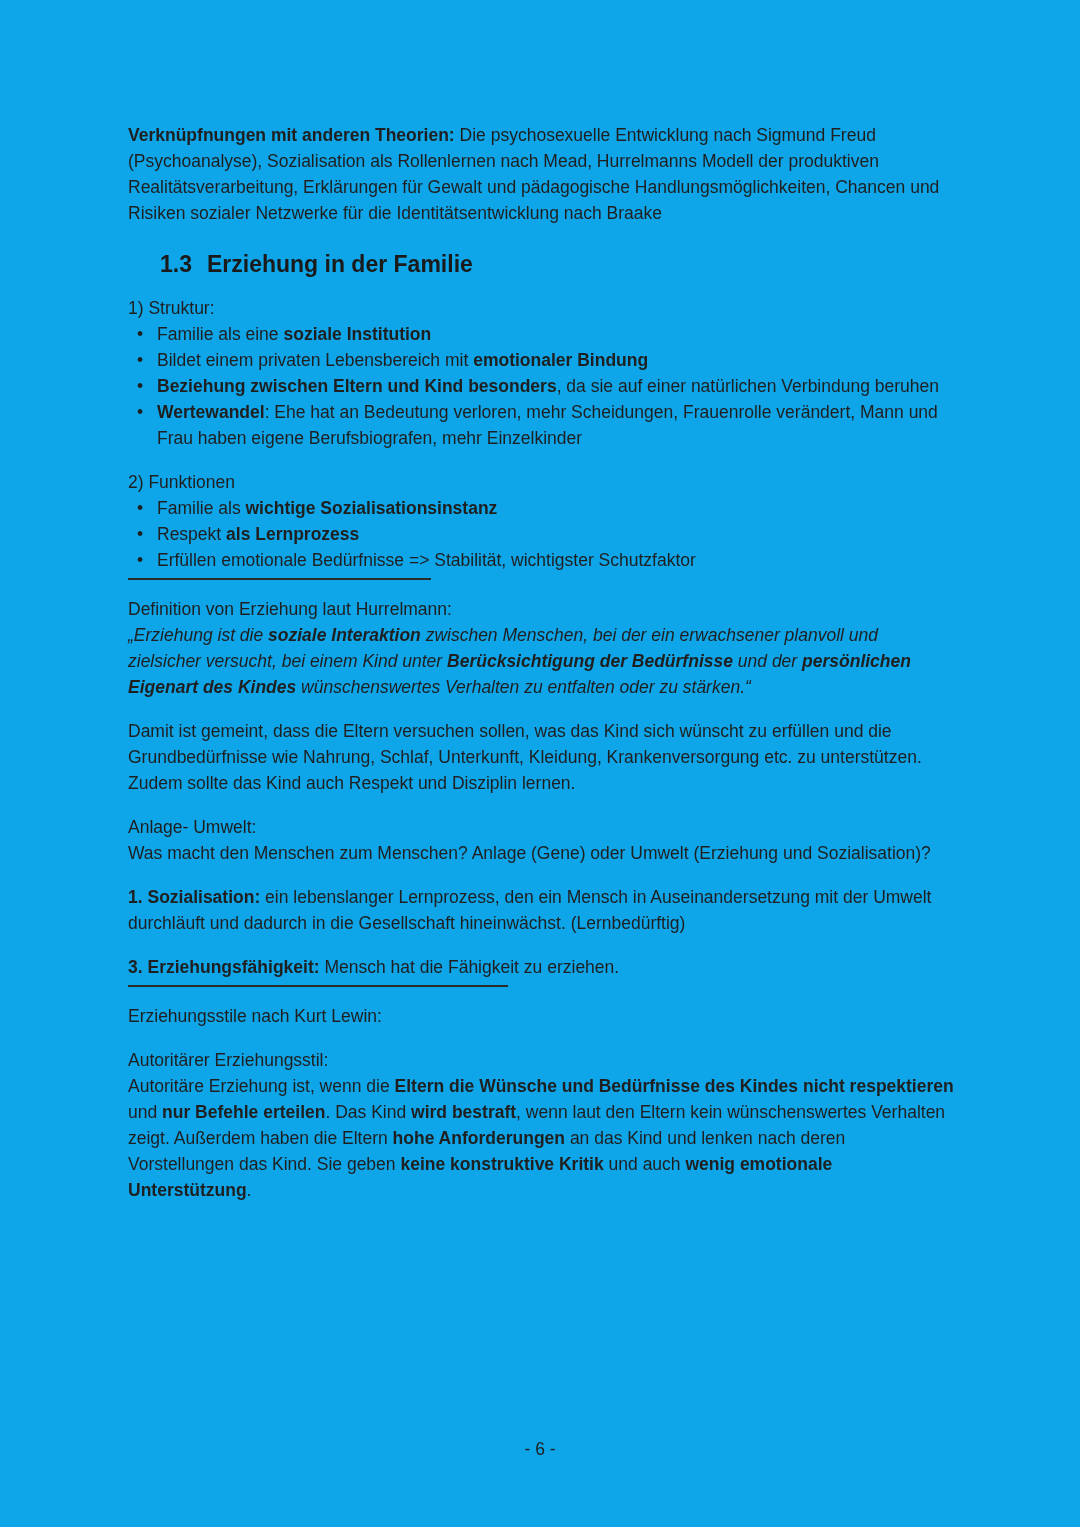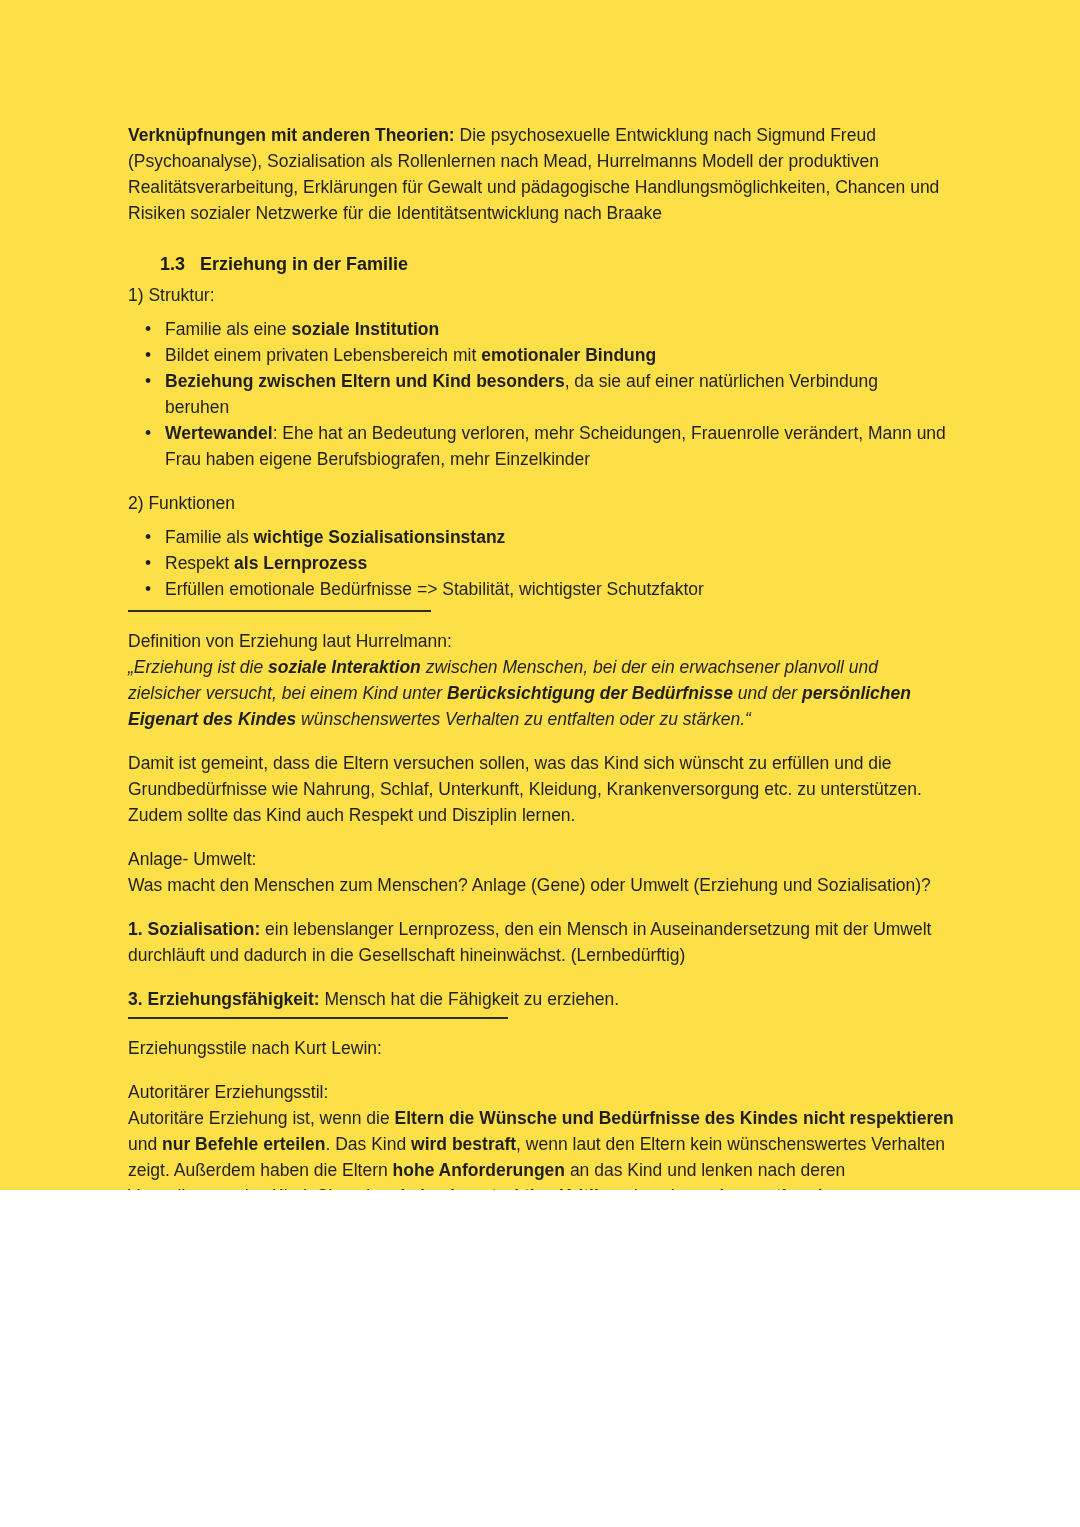--- a/index.html
+++ b/index.html
@@ -3,46 +3,46 @@
 <meta charset="utf-8">
 <style>
   html, body {
     margin: 0;
     padding: 0;
     background: #ffffff;
   }
   .page {
     position: relative;
     width: 1080px;
-    height: 1190px;
+    height: 1527px;
     box-sizing: border-box;
-    background: #fde047;
+    background: #0ea5e9;
     padding: 122px 126px 0 128px;
     font-family: "Liberation Sans", sans-serif;
     font-size: 17.5px;
     line-height: 26px;
     color: #1f1f1f;
     overflow: hidden;
   }
   .para, .sub { margin: 0; }
   .sub { font-weight: normal; }
   .b { font-weight: bold; }
   .i { font-style: italic; }
   .gap { margin-top: 18px; }
   .gap2 { margin-top: 16px; }
   .heading {
-    margin: 24px 0 4px 32px;
-    font-size: 18px;
+    margin: 24px 0 17px 32px;
+    font-size: 23px;
     line-height: 28px;
     font-weight: bold;
     color: #1a1a1a;
   }
   .hnum { margin-right: 15px; }
   .bullets {
-    margin: 8px;
+    margin: 0;
     padding: 0;
     list-style: none;
   }
   .bullets li {
     position: relative;
     padding-left: 29px;
   }
   .bullets li::before {
     content: "\2022";
     position: absolute;

